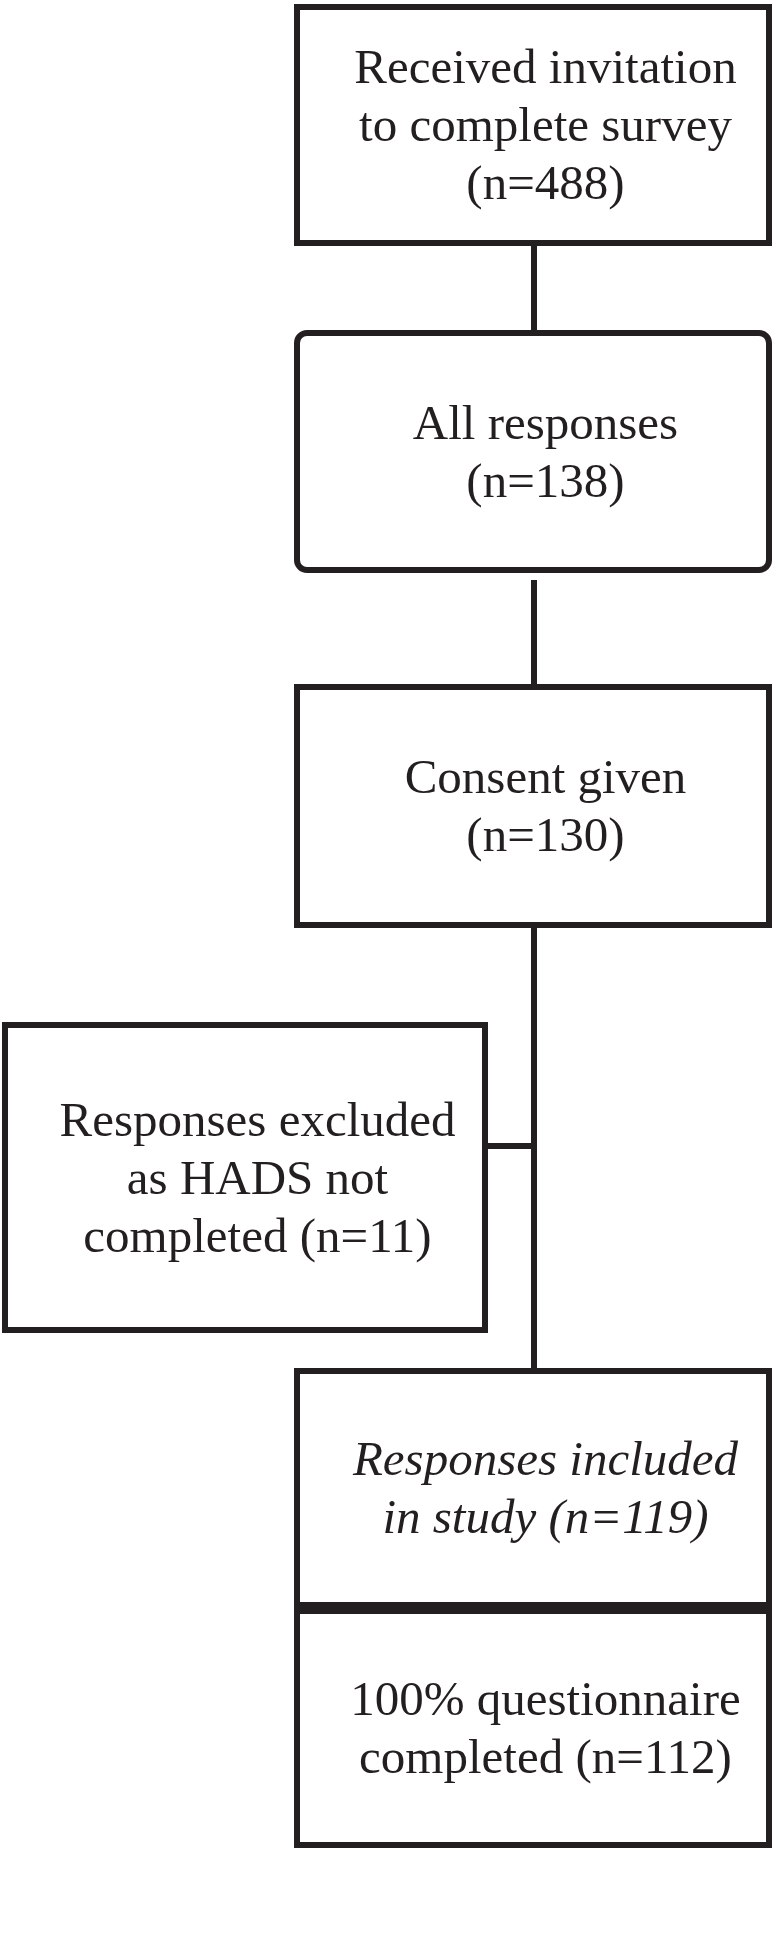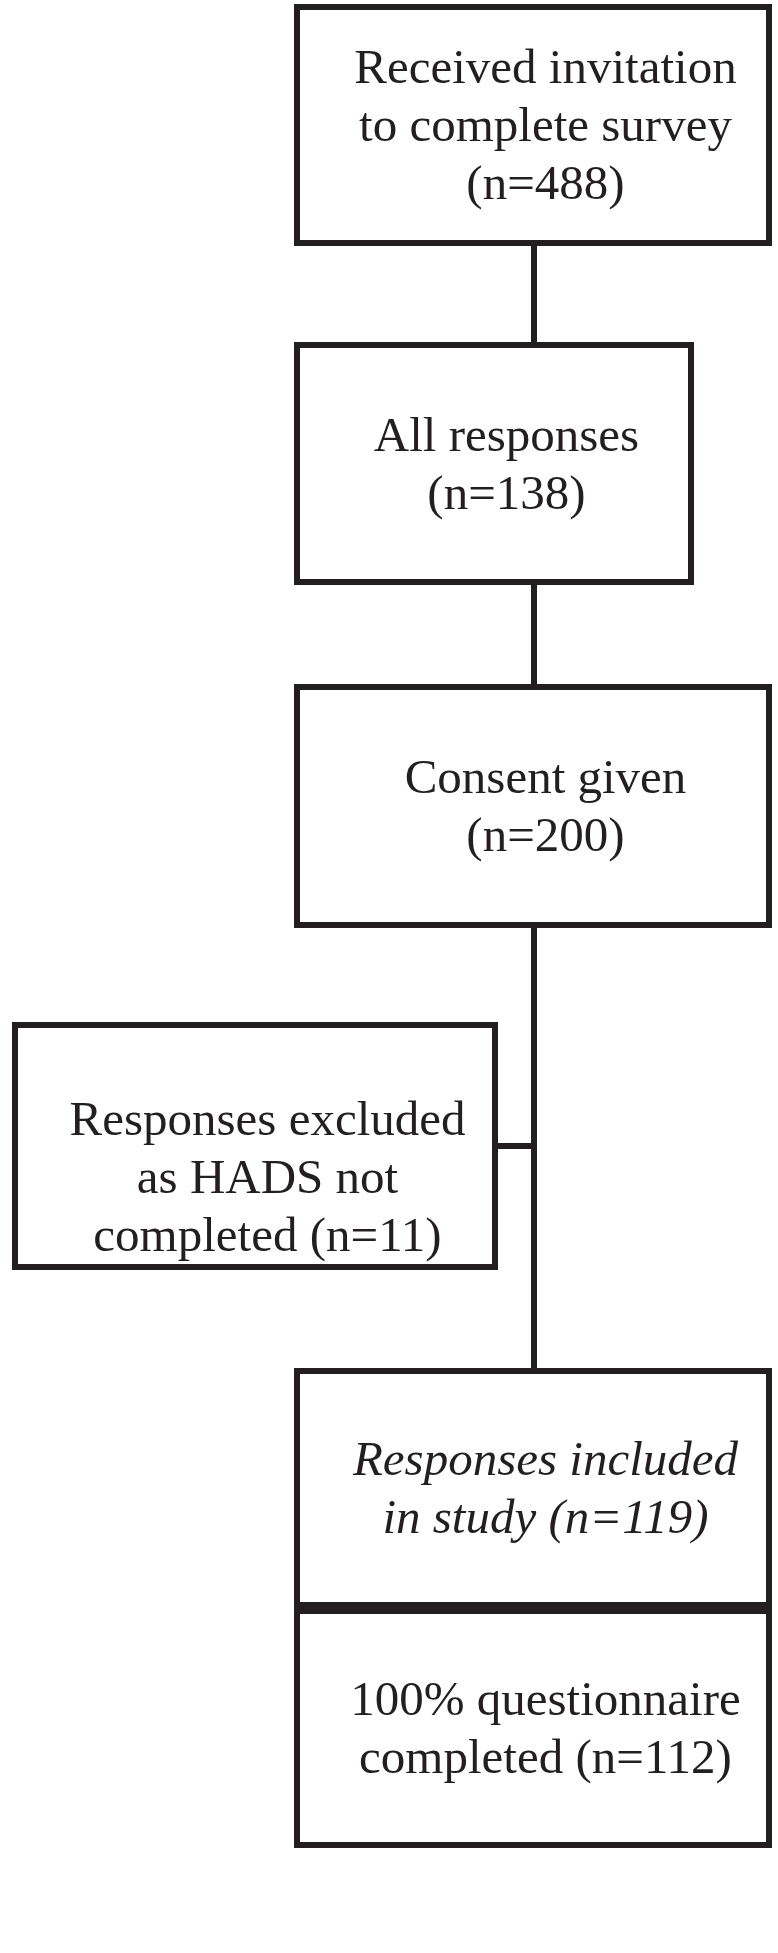--- a/index.html
+++ b/index.html
@@ -49,31 +49,31 @@
   <div class="connector" style="left:531px; top:1602px; width:6px; height:110px;"></div>
 
   <div class="connector" style="left:482px; top:1143px; width:52px; height:6px;"></div>
 
   <div class="flow-box" style="left:294px; top:4px; width:478px; height:242px;">
     <div class="box-text">Received invitation
 to complete survey
 (n=488)</div>
   </div>
 
-  <div class="flow-box" style="left:294px; top:342px; width:400px; height:243px;">
+  <div class="flow-box" style="left:294px; top:330px; width:478px; height:243px;border-radius:13px;">
     <div class="box-text">All responses
 (n=138)</div>
   </div>
 
   <div class="flow-box" style="left:294px; top:684px; width:478px; height:244px;">
     <div class="box-text">Consent given
-(n=200)</div>
+(n=130)</div>
   </div>
 
-  <div class="flow-box" style="left:12px; top:1022px; width:486px; height:248px;align-items:flex-end;">
+  <div class="flow-box" style="left:2px; top:1022px; width:486px; height:311px;">
     <div class="box-text">Responses excluded
 as HADS not
 completed (n=11)</div>
   </div>
 
   <div class="flow-box" style="left:294px; top:1368px; width:478px; height:240px;font-style:italic;">
     <div class="box-text">Responses included
 in study (n=119)</div>
   </div>
 

